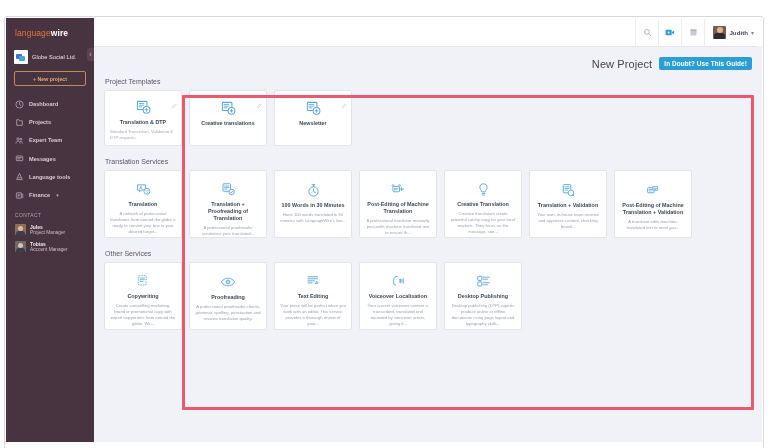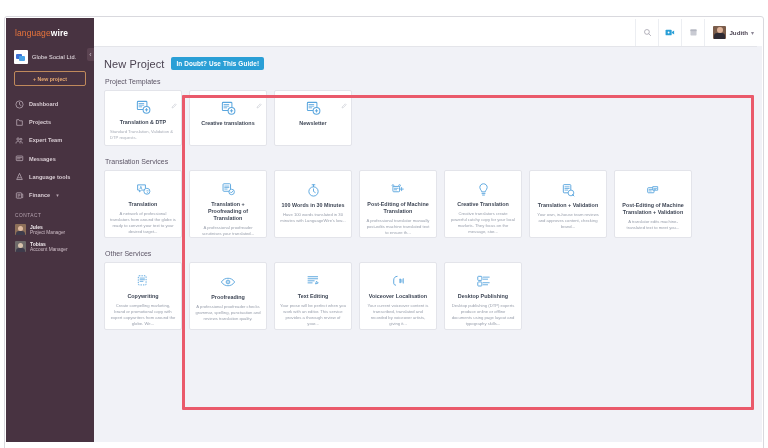--- a/index.html
+++ b/index.html
@@ -60,21 +60,21 @@
   .topbar{height:28px;background:#ffffff;border-bottom:1px solid #e4e5ea;display:flex;align-items:center;justify-content:flex-end;padding-right:8px;}
   .tb-btn{width:22px;height:27px;display:flex;align-items:center;justify-content:center;border-left:1px solid #eceef2;}
   .tb-user{display:flex;align-items:center;gap:3px;padding-left:8px;border-left:1px solid #eceef2;height:27px;}
   .u-av{width:13px;height:13px;border-radius:1px;background:#7a5c4a;position:relative;overflow:hidden;}
   .u-av:before{content:"";position:absolute;left:3.5px;top:1.5px;width:6px;height:6px;border-radius:50%;background:#dfb49a;}
   .u-av:after{content:"";position:absolute;left:1px;top:7.5px;width:11px;height:6px;border-radius:3px 3px 0 0;background:#2e2a33;}
   .u-name{font-size:6.2px;color:#4b4352;font-weight:700;}
   .u-caret{font-size:6px;color:#8c8695;}
 
   .content{position:relative;padding:8px 10px 0 10px;height:396px;box-sizing:border-box;}
-  .page-title-row{display:flex;align-items:center;gap:7px;margin:2px 0 8px 0;}
+  .page-title-row{display:flex;align-items:center;gap:7px;margin:2px 0 8px 0;justify-content:flex-end;}
   .page-title{font-size:11px;color:#4a4250;letter-spacing:.1px;}
   .guide-badge{background:#2a9fd6;color:#fff;font-size:6.4px;font-weight:700;padding:3px 5px;border-radius:2px;letter-spacing:.1px;}
   .sec-title{font-size:7px;color:#5c5566;margin:0 0 5px 1px;}
   .sec-title.sp{margin-top:12px;}
 
   .cards{display:flex;gap:7px;}
   .card{
     background:#ffffff;border:1px solid #e3e4ea;border-radius:2px;
     width:78px;box-sizing:border-box;position:relative;
     display:flex;flex-direction:column;align-items:center;

